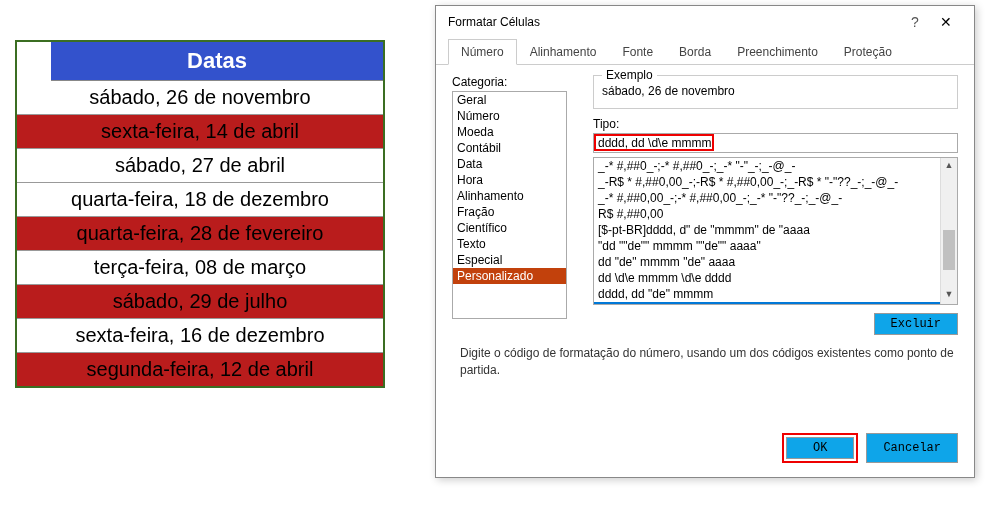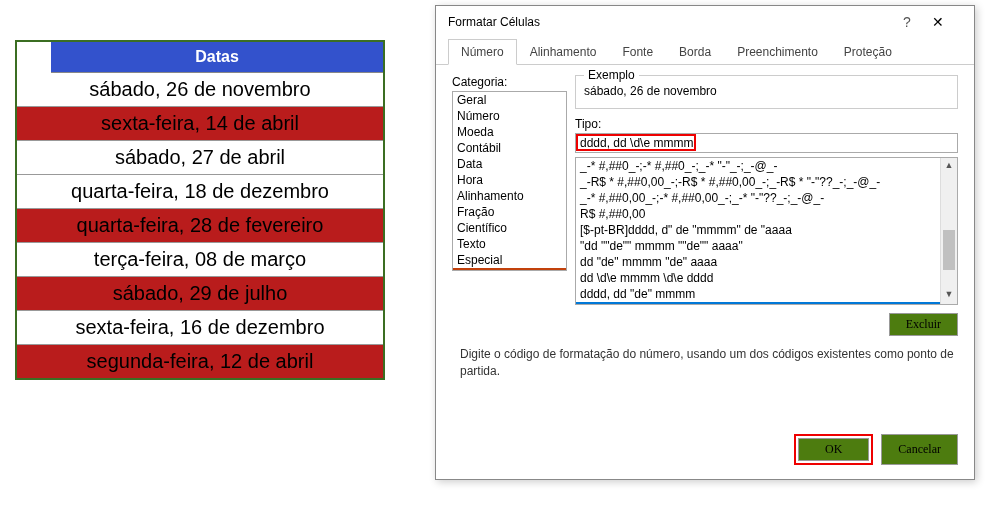--- a/index.html
+++ b/index.html
@@ -14,21 +14,21 @@
     .data-table {
       position: absolute;
       left: 15px;
       top: 40px;
       width: 370px;
       border: 2px solid #3b6e22;
     }
     .table-header {
       background: #3352cc;
       color: #fff;
-      font-size: 16px;
+      font-size: 22px;
       font-family: Tahoma, sans-serif;
       font-weight: bold;
       text-align: center;
       padding: 6px 0;
       border-bottom: 1px solid #888;
       margin-left: 34px;
     }
     .data-row {
       font-size: 20px;
       text-align: center;
@@ -45,21 +45,21 @@
       left: 435px;
       top: 5px;
       width: 540px;
       background: #fff;
       border: 1px solid #888;
       box-shadow: 2px 2px 8px rgba(0,0,0,0.2);
     }
     .titlebar {
       display: flex;
       align-items: center;
-      padding: 6px 22px 6px 12px;
+      padding: 6px 14px 6px 12px;
       font-size: 12px;
       color: #000;
     }
     .titlebar-text { flex: 1; }
     .titlebar-help {
       width: 30px;
       text-align: center;
       font-size: 14px;
       color: #555;
       padding: 2px 8px;
@@ -89,28 +89,28 @@
     .tab.active {
       border: 1px solid #ccc;
       border-bottom: 1px solid #fff;
       background: #fff;
     }
     .dialog-body {
       padding: 10px 16px 14px 16px;
     }
     .two-col {
       display: flex;
-      gap: 8px;
+      gap: 26px;
     }
     .left-col { width: 115px; }
     .right-col { flex: 1; }
     .label-text { font-size: 12px; color: #000; margin-bottom: 2px; }
     .listbox {
       border: 1px solid #aaa;
-      height: 180px;
+      height: 228px;
       font-size: 12px;
       overflow: hidden;
       margin-top: 2px;
     }
     .listbox-item {
       padding: 1px 4px;
       cursor: default;
     }
     .listbox-item.selected {
       background: #c2410c;
@@ -191,25 +191,25 @@
       height: 40px;
       background: #c0c0c0;
     }
     .excluir-row {
       display: flex;
       justify-content: flex-end;
       padding: 8px 0 2px 0;
     }
     .btn {
       border: 1px solid #999;
-      background: #4d7c0f;
+      background: #0ea5e9;
       padding: 3px 16px;
       font-size: 12px;
       cursor: pointer;
-      font-family: Liberation Serif, serif;
+      font-family: Liberation Mono, monospace;
     }
     .helper-text {
       font-size: 12px;
       color: #333;
       margin: 8px 0 30px 8px;
       line-height: 1.4;
     }
     .dialog-footer {
       display: flex;
       justify-content: flex-end;

